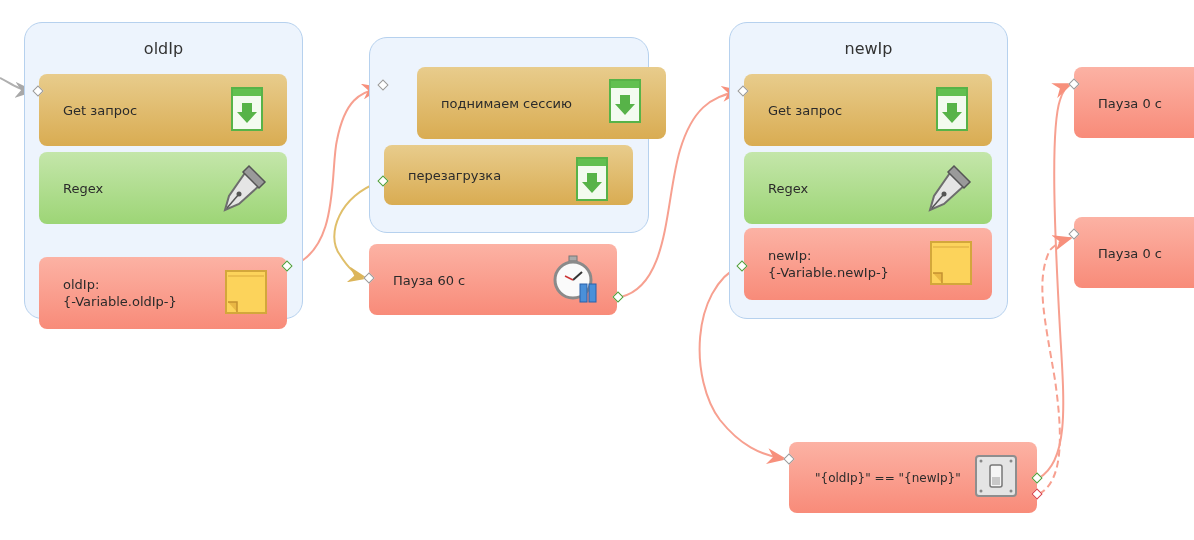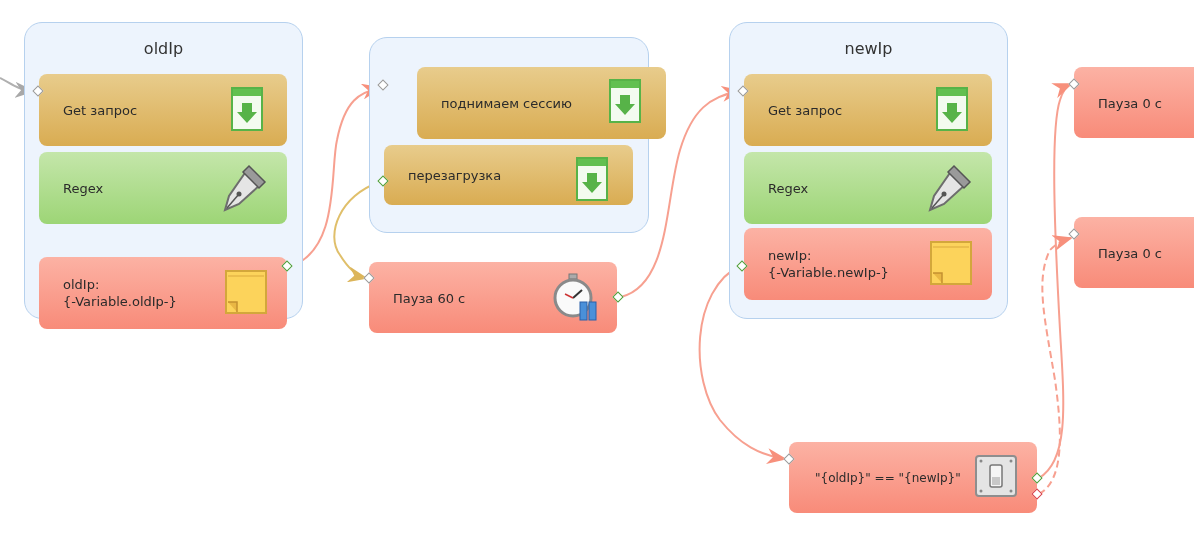--- a/index.html
+++ b/index.html
@@ -90,21 +90,21 @@
   <span class="label">перезагрузка</span>
   <svg class="icon" style="left:192px;top:12px;" width="32" height="44" viewBox="0 0 32 44">
       <rect x="1" y="1" width="30" height="42" fill="#f3fbef" stroke="#57b348" stroke-width="2"></rect>
       <rect x="2" y="2" width="28" height="7" fill="#62c050"></rect>
       <path d="M11,16 h10 v9 h5 l-10,11 l-10,-11 h5 z" fill="#57b348"></path>
     </svg>
 </div>
 <div class="port in" style="left:379px;top:81px;"></div>
 <div class="port ok" style="left:379px;top:177px;"></div>
 
-<div class="block red" style="left:369px;top:262px;width:248px;height:71px;">
+<div class="block red" style="left:369px;top:244px;width:248px;height:71px;">
   <span class="label">Пауза 60 с</span>
   <svg class="icon" style="left:183px;top:10px;" width="48" height="50" viewBox="0 0 48 50">
       <rect x="17" y="2" width="8" height="5" fill="#aaa" stroke="#777"></rect>
       <circle cx="21" cy="26" r="18" fill="#fafafa" stroke="#8a8a8a" stroke-width="3"></circle>
       <line x1="21" y1="26" x2="30" y2="18" stroke="#333" stroke-width="2"></line>
       <line x1="21" y1="26" x2="13" y2="22" stroke="#c33" stroke-width="1.5"></line>
       <rect x="28" y="30" width="7" height="18" fill="#4a90d9" stroke="#2a60a9"></rect>
       <rect x="37" y="30" width="7" height="18" fill="#4a90d9" stroke="#2a60a9"></rect>
     </svg>
 </div>

